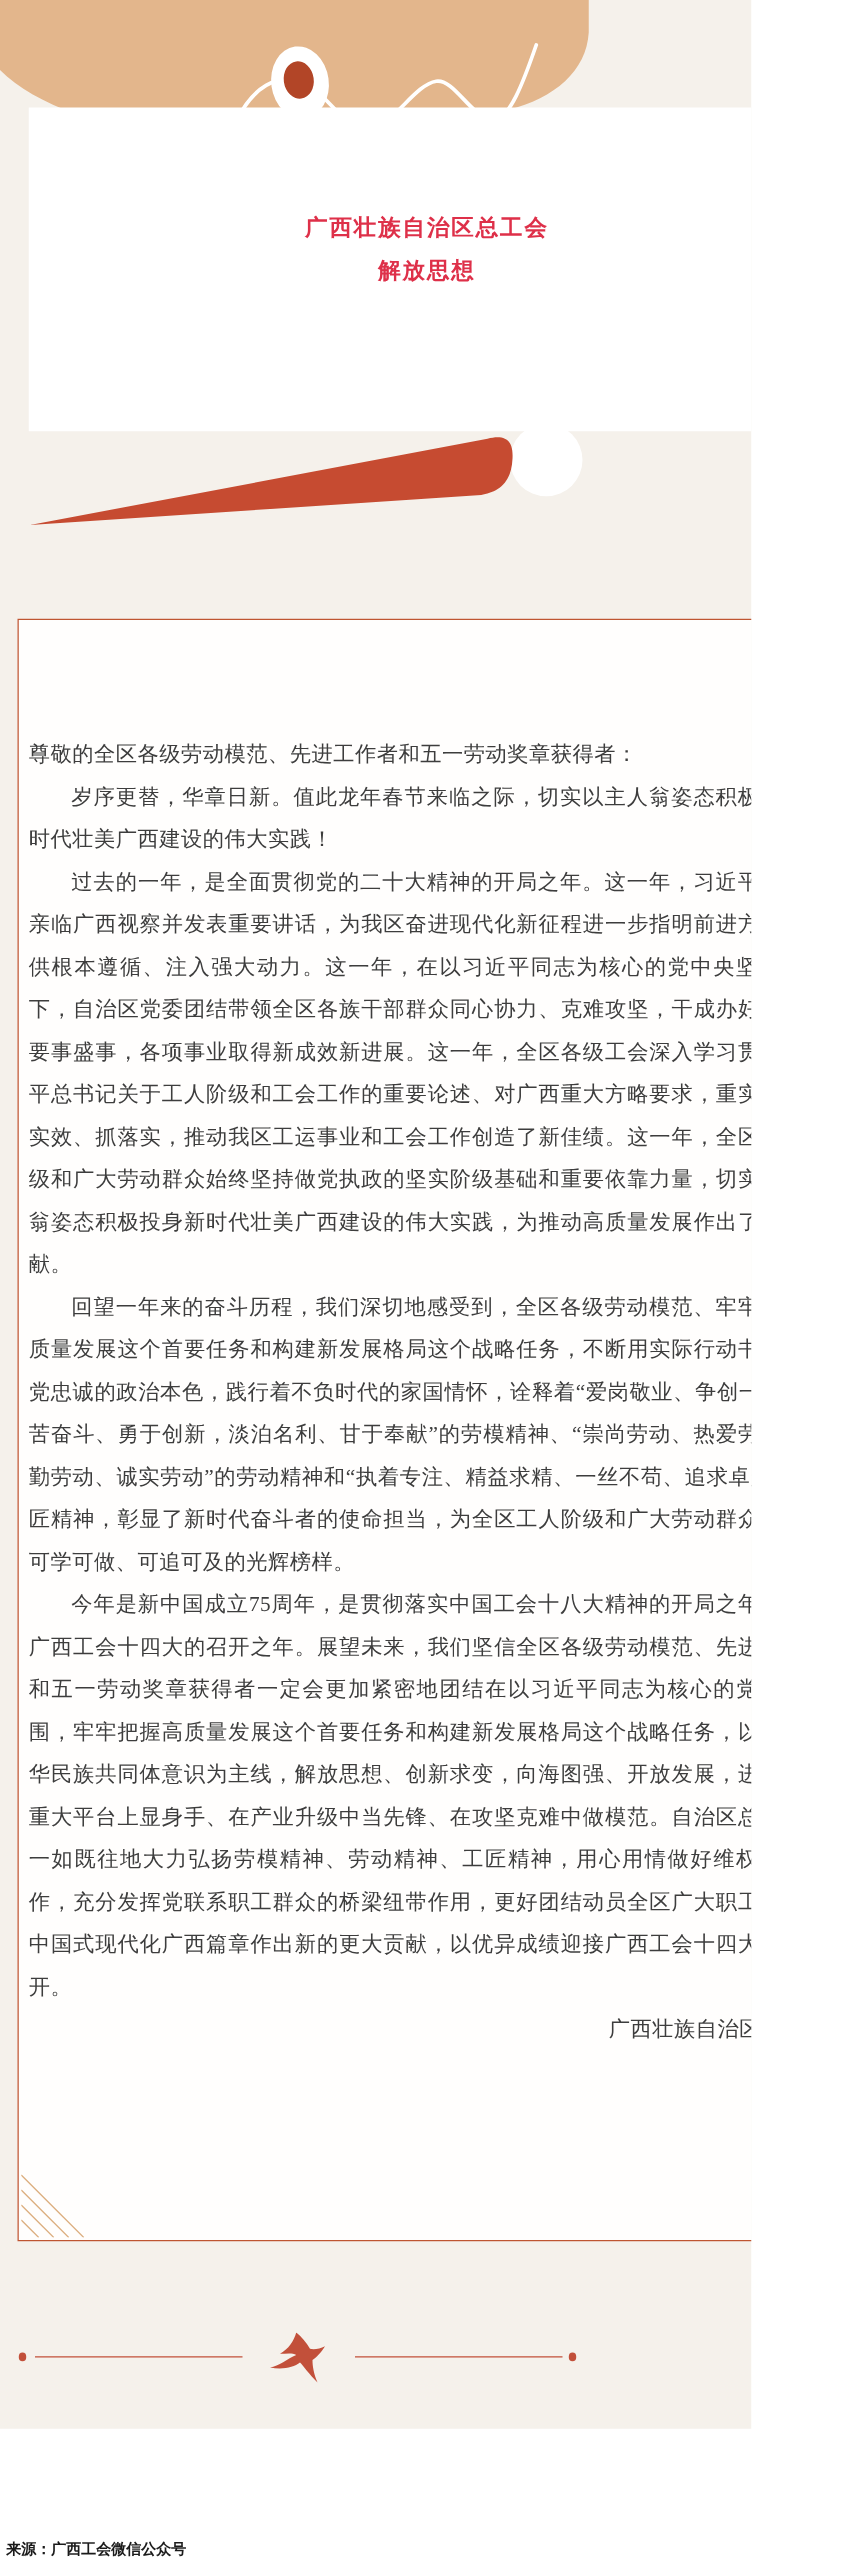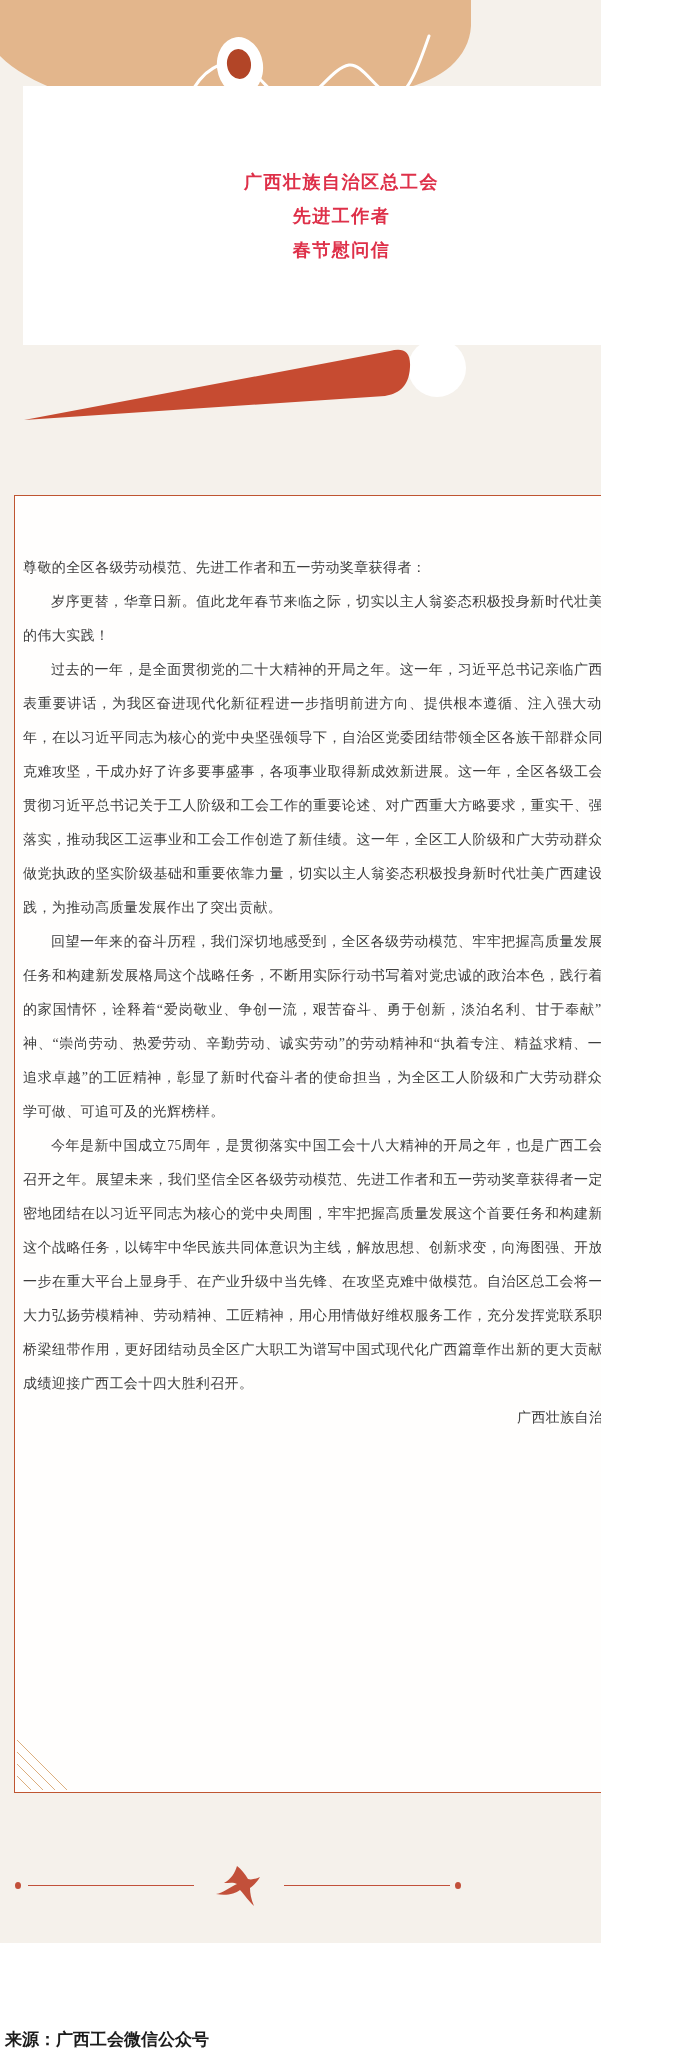--- a/index.html
+++ b/index.html
@@ -10,58 +10,57 @@
   
   .title-card{position:absolute;left:23px;top:86px;width:637px;height:259px;background:#ffffff;}
   .title-lines{padding-top:79px;text-align:center;}
   .title-line{font-weight:700;font-size:18px;line-height:34px;letter-spacing:1.5px;
               color:#de3049;font-family:"Liberation Sans","DejaVu Sans",sans-serif;}
   
   .curl-svg{position:absolute;left:0;top:330px;display:block;}
   
   .letter-box{position:absolute;left:14px;top:495px;width:662px;height:1298px;box-sizing:border-box;
               background:#fffefd;border:1px solid #bf5531;padding:55px 14px 0 8px;}
-  .letter-text{font-family:"Liberation Serif","DejaVu Serif",serif;font-size:14px;line-height:34px;
-               color:#3d3d3d;text-align:justify;letter-spacing:0.4px;}
+  .letter-text{font-family:"Liberation Serif","DejaVu Serif",serif;font-size:17px;line-height:34px;
+               color:#3d3d3d;text-align:justify;letter-spacing:0.4px;margin-top:36px;}
   .letter-text p{margin:0;}
   .para{text-indent:2em;}
   .sign,.date{text-align:right;}
   .hatch-tr{position:absolute;top:2px;right:2px;}
   .hatch-bl{position:absolute;bottom:2px;left:2px;}
   
   .divider{position:absolute;left:0;top:1866px;width:687px;height:42px;}
   .divider .dot{position:absolute;width:6px;height:7px;border-radius:50%;background:#c2503a;top:16px;}
   .dot-left{left:15px;}
   .dot-right{left:455px;}
   .divider .line{position:absolute;top:19px;height:1px;background:#c2503a;}
   .line-left{left:28px;width:166px;}
   .line-right{left:284px;width:166px;}
   .bird-svg{position:absolute;left:216px;top:0;display:block;}
   
-  .source{position:absolute;left:5px;top:2031px;font-weight:700;font-size:17px;line-height:17px;
+  .source{position:absolute;left:5px;top:2031px;font-weight:700;font-size:12px;line-height:17px;
           color:#1b1b1b;font-family:"Liberation Sans","DejaVu Sans",sans-serif;text-align:right;}
 </style>
 </head>
 <body>
 
 <div class="page">
   <div class="bg-beige"></div>
 
   <svg class="header-svg" width="687" height="125" viewBox="0 0 687 125">
     <path d="M0,0 H471 V26 C469,58 442,80 402,89 C330,104 225,114 148,109 C86,105 28,84 0,56 Z" fill="#e3b68c"></path>
     <path d="M189,97 C202,70 222,58 242,66 C262,74 272,100 291,103 C312,106 330,68 349,65 C363,63 376,92 393,96 C407,99 420,62 429,36" fill="none" stroke="#ffffff" stroke-width="3" stroke-linecap="round"></path>
     <ellipse cx="240" cy="66" rx="23" ry="29" fill="#ffffff" transform="rotate(-8 240 66)"></ellipse>
     <ellipse cx="239" cy="64" rx="12" ry="15" fill="#b24527" transform="rotate(-8 239 64)"></ellipse>
   </svg>
 
   <div class="title-card">
     <div class="title-lines">
       <div class="title-line">广西壮族自治区总工会</div>
-      <div class="title-line">先进工作者</div>
-      <div class="title-line">春节慰问信</div>
+      <div class="title-line">解放思想</div>
     </div>
   </div>
 
   <svg class="curl-svg" width="500" height="105" viewBox="0 0 500 105">
     <circle cx="437" cy="38" r="29" fill="#ffffff"></circle>
     <path d="M24,90 L390,21 C402,18 411,20 410,37 C409,59 396,64 385,66 Z" fill="#c64b31"></path>
   </svg>
 
   <div class="letter-box" style="position:absolute;">
     <svg class="hatch-tr" width="52" height="52" viewBox="0 0 52 52">

